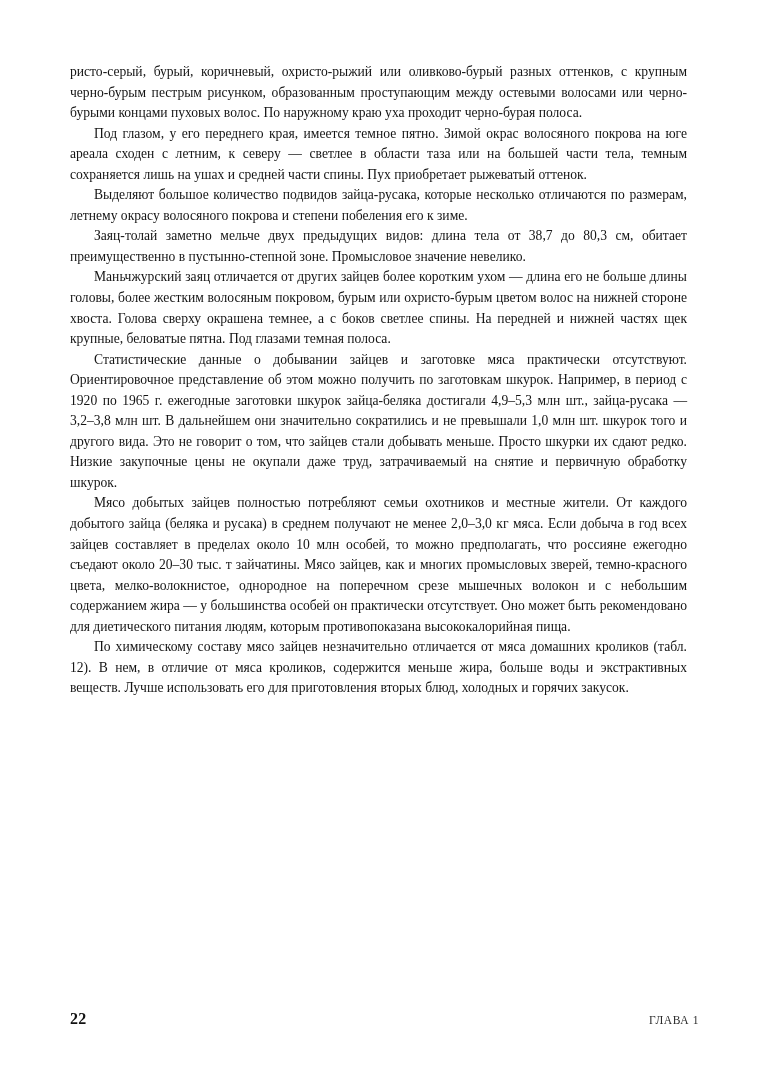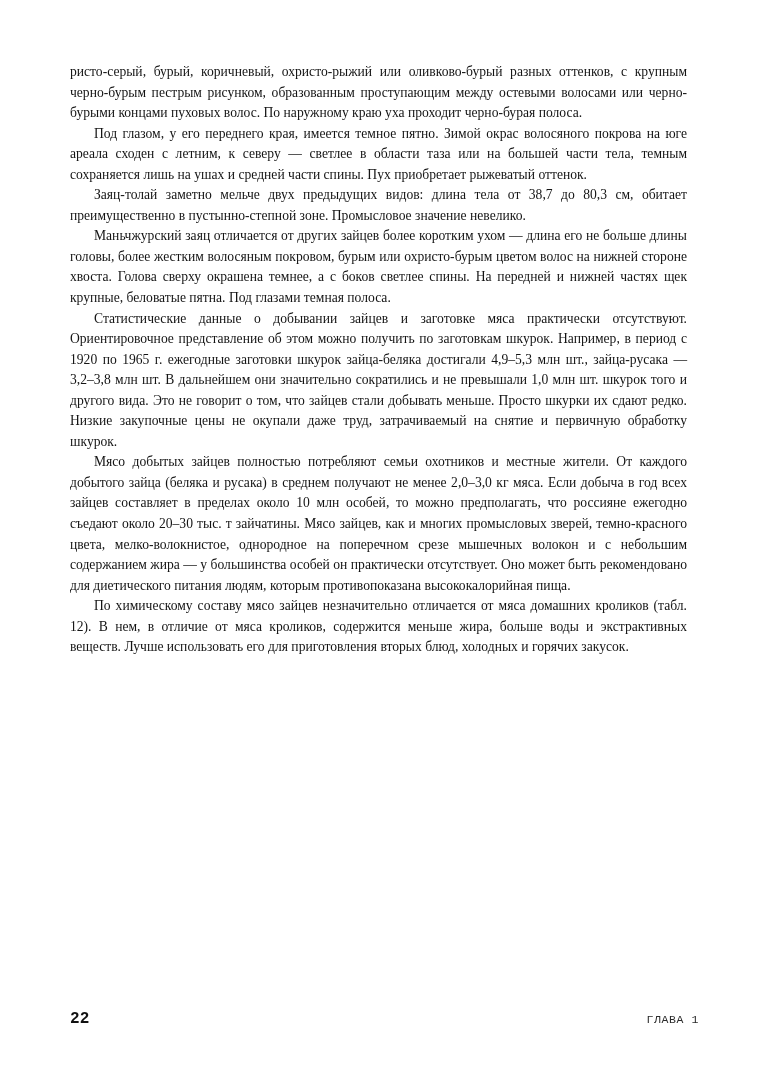--- a/index.html
+++ b/index.html
@@ -37,21 +37,20 @@
     text-indent: 0;
   }
   .footer {
     position: absolute;
     left: 70px;
     right: 68px;
     bottom: 52px;
     display: flex;
     align-items: baseline;
     justify-content: space-between;
-    font-family: Liberation Mono, monospace;
   }
   .folio {
     font-size: 16px;
     font-weight: bold;
     color: #111111;
     letter-spacing: 0.2px;
   }
   .chapter-label {
     font-size: 11.5px;
     color: #2a2a2a;
@@ -59,20 +58,21 @@
   }
 </style>
 </head>
 <body>
 
 <div class="page">
 
   <div class="body-text">
     <p class="no-indent">ристо-серый, бурый, коричневый, охристо-рыжий или оливково-бурый разных оттенков, с крупным черно-бурым пестрым рисунком, образованным проступающим между остевыми волосами или черно-бурыми концами пуховых волос. По наружному краю уха проходит черно-бурая полоса.</p>
     <p>Под глазом, у его переднего края, имеется темное пятно. Зимой окрас волосяного покрова на юге ареала сходен с летним, к северу — светлее в области таза или на большей части тела, темным сохраняется лишь на ушах и средней части спины. Пух приобретает рыжеватый оттенок.</p>
+    <p>Выделяют большое количество подвидов зайца-русака, которые несколько отличаются по размерам, летнему окрасу волосяного покрова и степени побеления его к зиме.</p>
     <p>Заяц-толай заметно мельче двух предыдущих видов: длина тела от 38,7 до 80,3 см, обитает преимущественно в пустынно-степной зоне. Промысловое значение невелико.</p>
     <p>Маньчжурский заяц отличается от других зайцев более коротким ухом — длина его не больше длины головы, более жестким волосяным покровом, бурым или охристо-бурым цветом волос на нижней стороне хвоста. Голова сверху окрашена темнее, а с боков светлее спины. На передней и нижней частях щек крупные, беловатые пятна. Под глазами темная полоса.</p>
     <p>Статистические данные о добывании зайцев и заготовке мяса практически отсутствуют. Ориентировочное представление об этом можно получить по заготовкам шкурок. Например, в период с 1920 по 1965 г. ежегодные заготовки шкурок зайца-беляка достигали 4,9–5,3 млн шт., зайца-русака — 3,2–3,8 млн шт. В дальнейшем они значительно сократились и не превышали 1,0 млн шт. шкурок того и другого вида. Это не говорит о том, что зайцев стали добывать меньше. Просто шкурки их сдают редко. Низкие закупочные цены не окупали даже труд, затрачиваемый на снятие и первичную обработку шкурок.</p>
     <p>Мясо добытых зайцев полностью потребляют семьи охотников и местные жители. От каждого добытого зайца (беляка и русака) в среднем получают не менее 2,0–3,0 кг мяса. Если добыча в год всех зайцев составляет в пределах около 10 млн особей, то можно предполагать, что россияне ежегодно съедают около 20–30 тыс. т зайчатины. Мясо зайцев, как и многих промысловых зверей, темно-красного цвета, мелко-волокнистое, однородное на поперечном срезе мышечных волокон и с небольшим содержанием жира — у большинства особей он практически отсутствует. Оно может быть рекомендовано для диетического питания людям, которым противопоказана высококалорийная пища.</p>
     <p>По химическому составу мясо зайцев незначительно отличается от мяса домашних кроликов (табл. 12). В нем, в отличие от мяса кроликов, содержится меньше жира, больше воды и экстрактивных веществ. Лучше использовать его для приготовления вторых блюд, холодных и горячих закусок.</p>
   </div>
 
   <div class="footer">
     <span class="folio">22</span>
     <span class="chapter-label">ГЛАВА 1</span>

